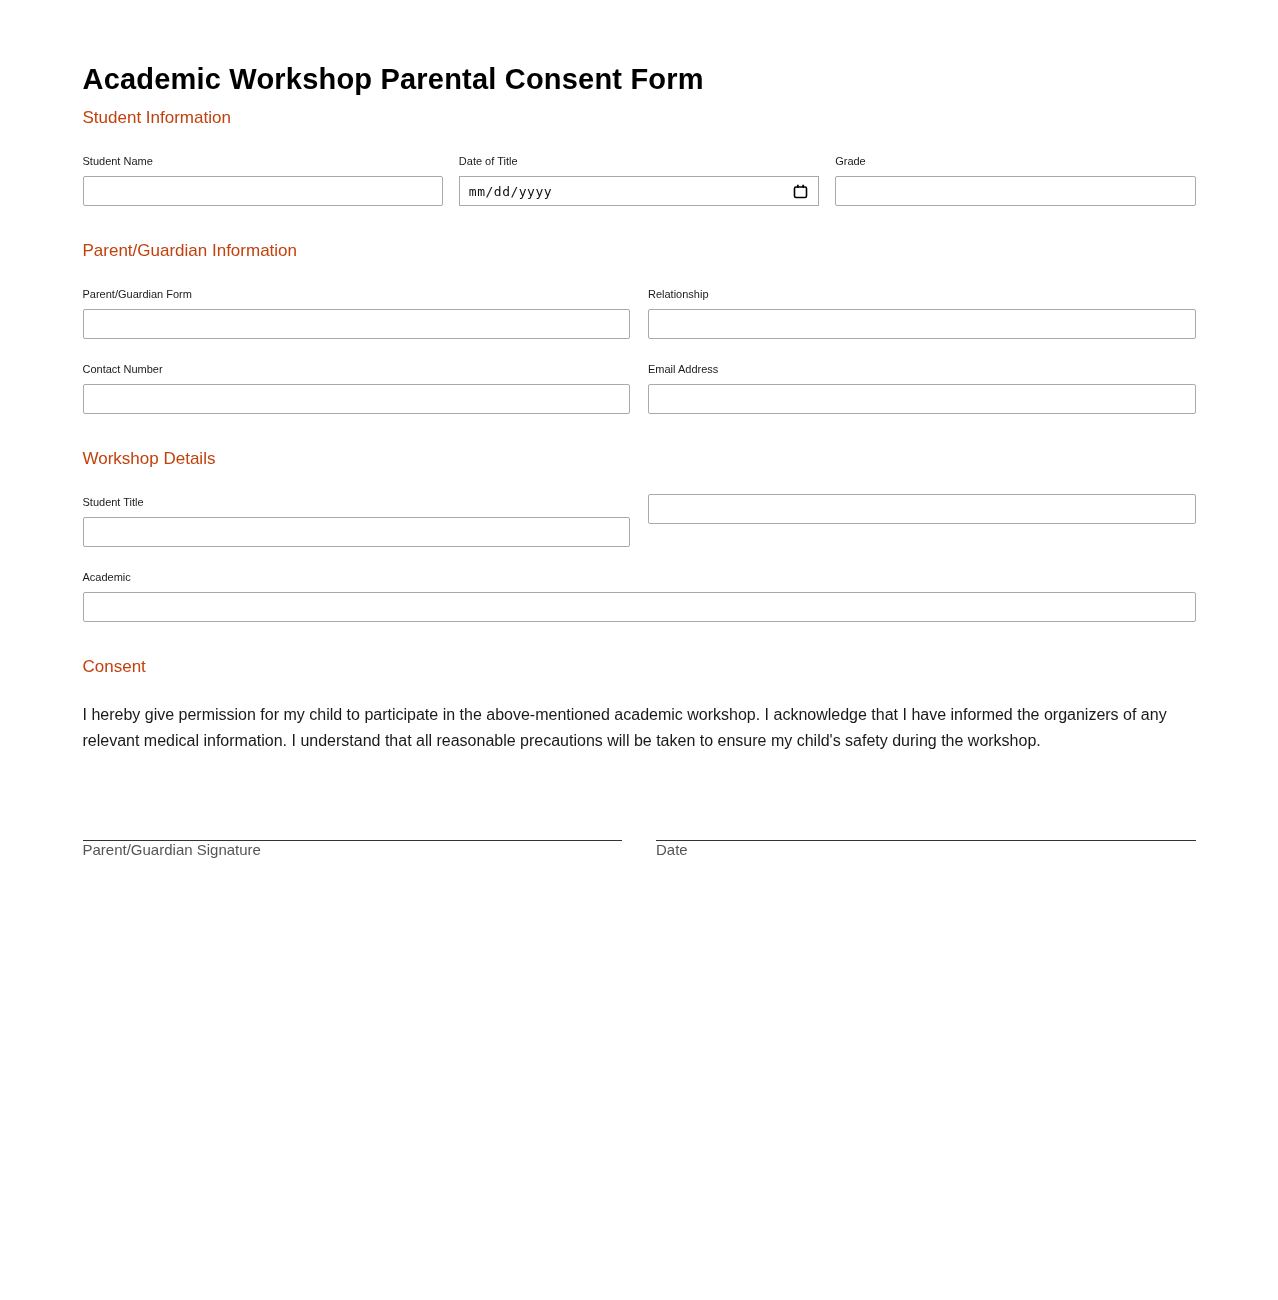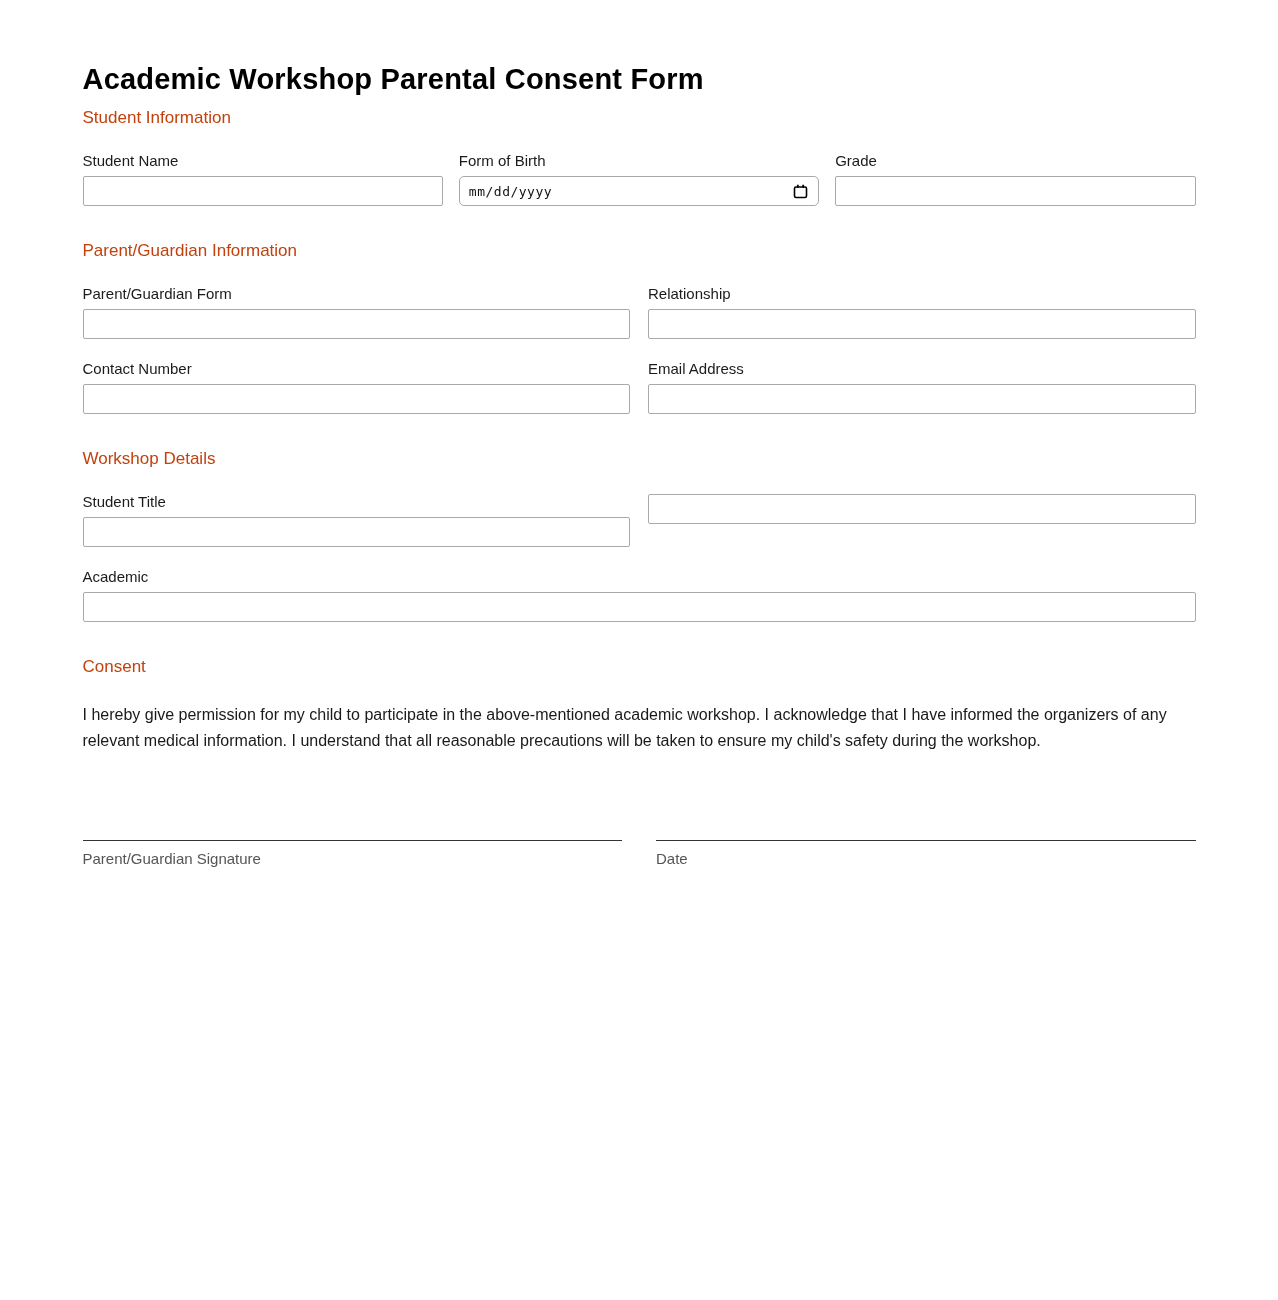--- a/index.html
+++ b/index.html
@@ -38,21 +38,21 @@
   }
   .row2 {
     display: grid;
     grid-template-columns: 1fr 1fr;
     column-gap: 18px;
     margin-bottom: 22px;
   }
   .row1 { margin-bottom: 22px; }
   .field label {
     display: block;
-    font-size: 15px;
+    font-size: 11px;
     color: #1b1b1b;
     margin-bottom: 7px;
     line-height: 16px;
   }
   .text-input {
     display: block;
     width: 100%;
     height: 30px;
     border: 1px solid #aaaaaa;
     border-radius: 2px;
@@ -63,21 +63,21 @@
     color: #1a1a1a;
     outline: none;
   }
   .date-box {
     display: flex;
     align-items: center;
     justify-content: space-between;
     width: 100%;
     height: 30px;
     border: 1px solid #aaaaaa;
-    border-radius: 5px;
+    border-radius: 0;
     background: #ffffff;
     padding: 0 9px 0 9px;
     cursor: text;
   }
   .date-placeholder {
     font-family: "DejaVu Sans Mono", monospace;
     font-size: 13px;
     letter-spacing: 0.5px;
     color: #111111;
   }
@@ -110,41 +110,40 @@
     margin: 22px 0 0 0;
   }
   .sig-row {
     display: grid;
     grid-template-columns: 1fr 1fr;
     column-gap: 34px;
     margin-top: 86px;
   }
   .sig-block {
     border-top: 1px solid #333333;
-    padding-top: 9px;
     font-size: 15px;
     color: #555555;
   }
 </style>
 </head>
 <body>
 
 <div class="page">
 
   <h1 class="form-title">Academic Workshop Parental Consent Form</h1>
 
   <section class="first">
     <h2 class="section-heading">Student Information</h2>
     <div class="row3">
       <div class="field">
         <label>Student Name</label>
         <input type="text" class="text-input" value="" style="">
       </div>
       <div class="field">
-        <label>Form of Birth</label>
+        <label>Date of Title</label>
         <div class="date-box">
           <span class="date-placeholder">mm/dd/yyyy</span>
           <span class="calendar-btn">
             <svg width="15" height="15" viewBox="0 0 16 16" aria-hidden="true">
               <rect x="1.6" y="3.2" width="12.8" height="11.2" rx="1.6" fill="none" stroke="#000000" stroke-width="1.7"></rect>
               <rect x="4.2" y="0.8" width="1.9" height="3.2" fill="#000000"></rect>
               <rect x="9.9" y="0.8" width="1.9" height="3.2" fill="#000000"></rect>
             </svg>
           </span>
         </div>

